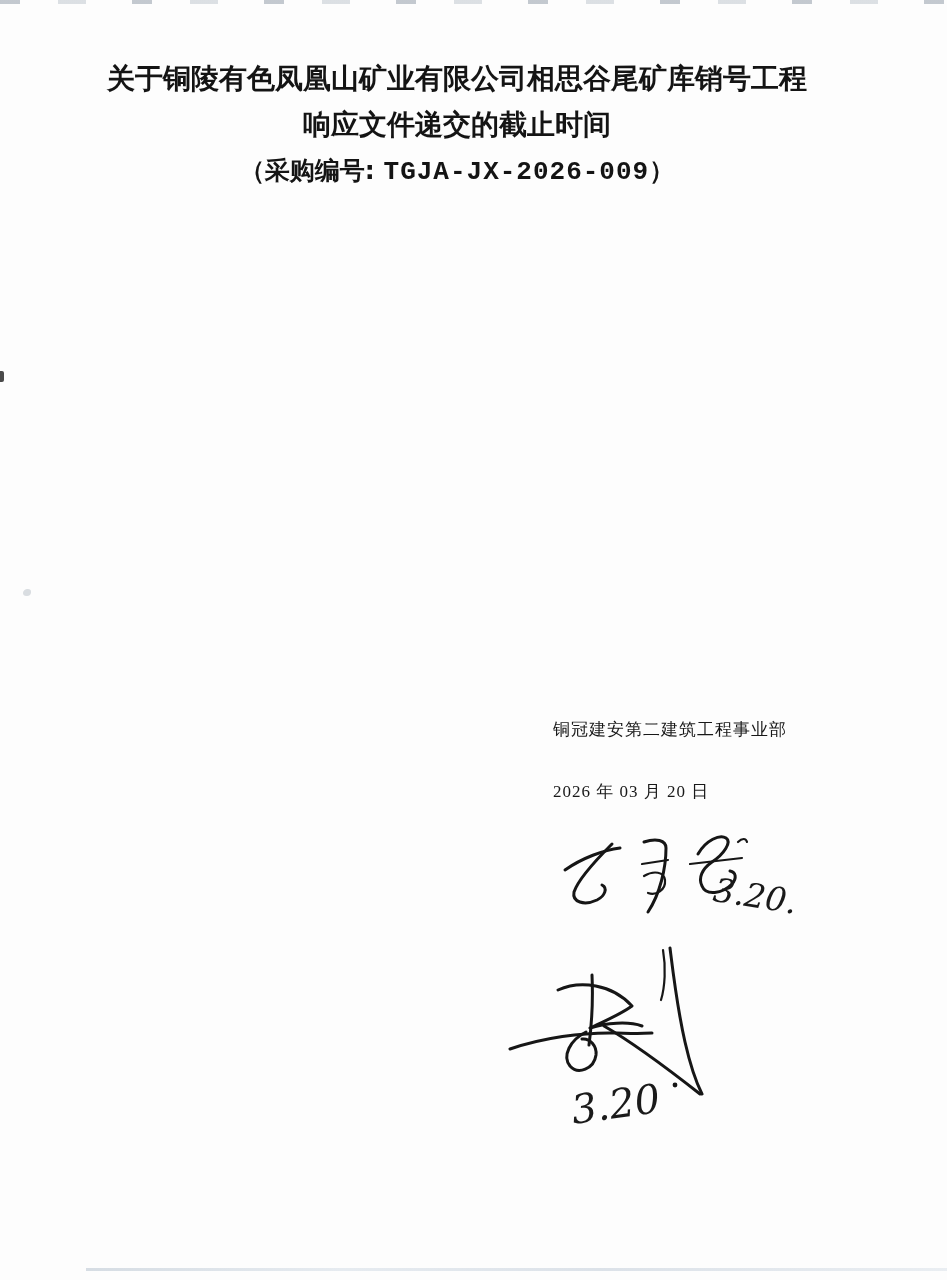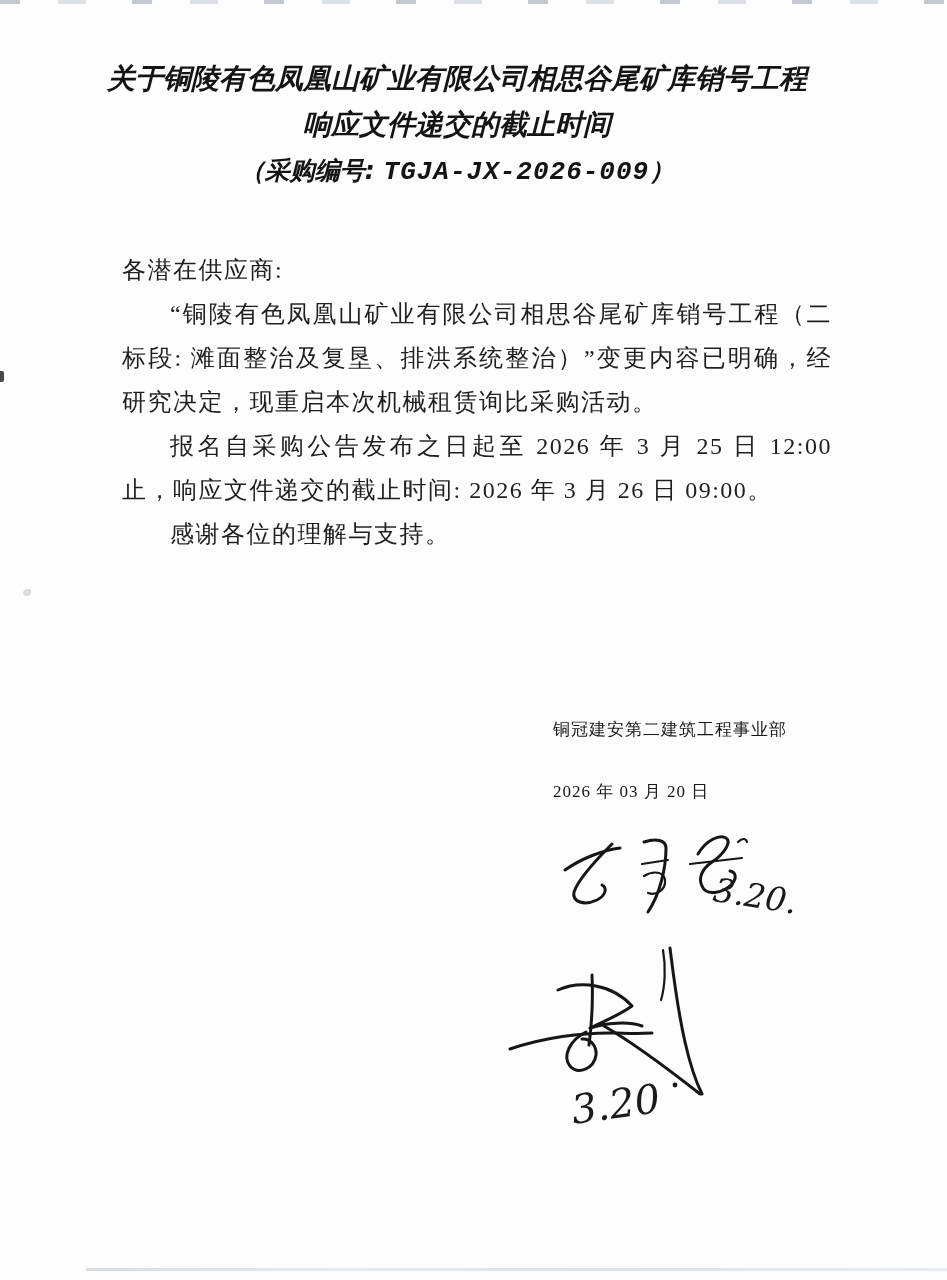--- a/index.html
+++ b/index.html
@@ -26,29 +26,28 @@
   .speck-left{
     position:absolute;left:0;top:371px;width:4px;height:11px;
     background:#4a4a4a;border-radius:0 2px 2px 0;
   }
   .speck-faint{
     position:absolute;left:23px;top:589px;width:8px;height:7px;
     background:#c9ced4;border-radius:60% 40% 55% 45%;opacity:.7;
   }
   .content{padding:56px 115px 0 122px;}
   .title{
-    margin:0 0 53px;
+    margin:0 0 29px;
     transform:translateX(-20px);
     text-align:center;
     font-family:"DejaVu Sans",sans-serif;
     font-weight:bold;
     font-size:28px;line-height:46px;
     letter-spacing:0px;
     color:#141414;
-    font-style:italic;
   }
   .title .tl{display:block;}
   .title .tl-sub{font-size:25px;text-align:center;}
   .title .code{
     font-family:"Liberation Mono",monospace;
     font-size:26px;letter-spacing:1px;
   }
   .body-text{
     font-size:24px;line-height:44px;
     text-align:justify;
@@ -85,26 +84,20 @@
   <div class="speck-faint"></div>
 
   <div class="content">
 
     <h1 class="title">
       <span class="tl">关于铜陵有色凤凰山矿业有限公司相思谷尾矿库销号工程</span>
       <span class="tl">响应文件递交的截止时间</span>
       <span class="tl tl-sub"><span>（采购编号: </span><span class="code">TGJA-JX-2026-009</span><span>）</span></span>
     </h1>
 
-    <div class="body-text">
-      <p>各潜在供应商:</p>
-      <p class="indent">“铜陵有色凤凰山矿业有限公司相思谷尾矿库销号工程（二标段: 滩面整治及复垦、排洪系统整治）”变更内容已明确，经研究决定，现重启本次机械租赁询比采购活动。</p>
-      <p class="indent">报名自采购公告发布之日起至 2026 年 3 月 25 日 12:00 止，响应文件递交的截止时间: 2026 年 3 月 26 日 09:00。</p>
-      <p class="indent">感谢各位的理解与支持。</p>
-    </div>
 
   </div>
 
   <div class="signoff">
     <div>铜冠建安第二建筑工程事业部</div>
     <div class="date-line">2026 年 03 月 20 日</div>
   </div>
 
   <svg class="sig-svg sig1" width="250" height="92" viewBox="0 0 250 92">
     <g>

